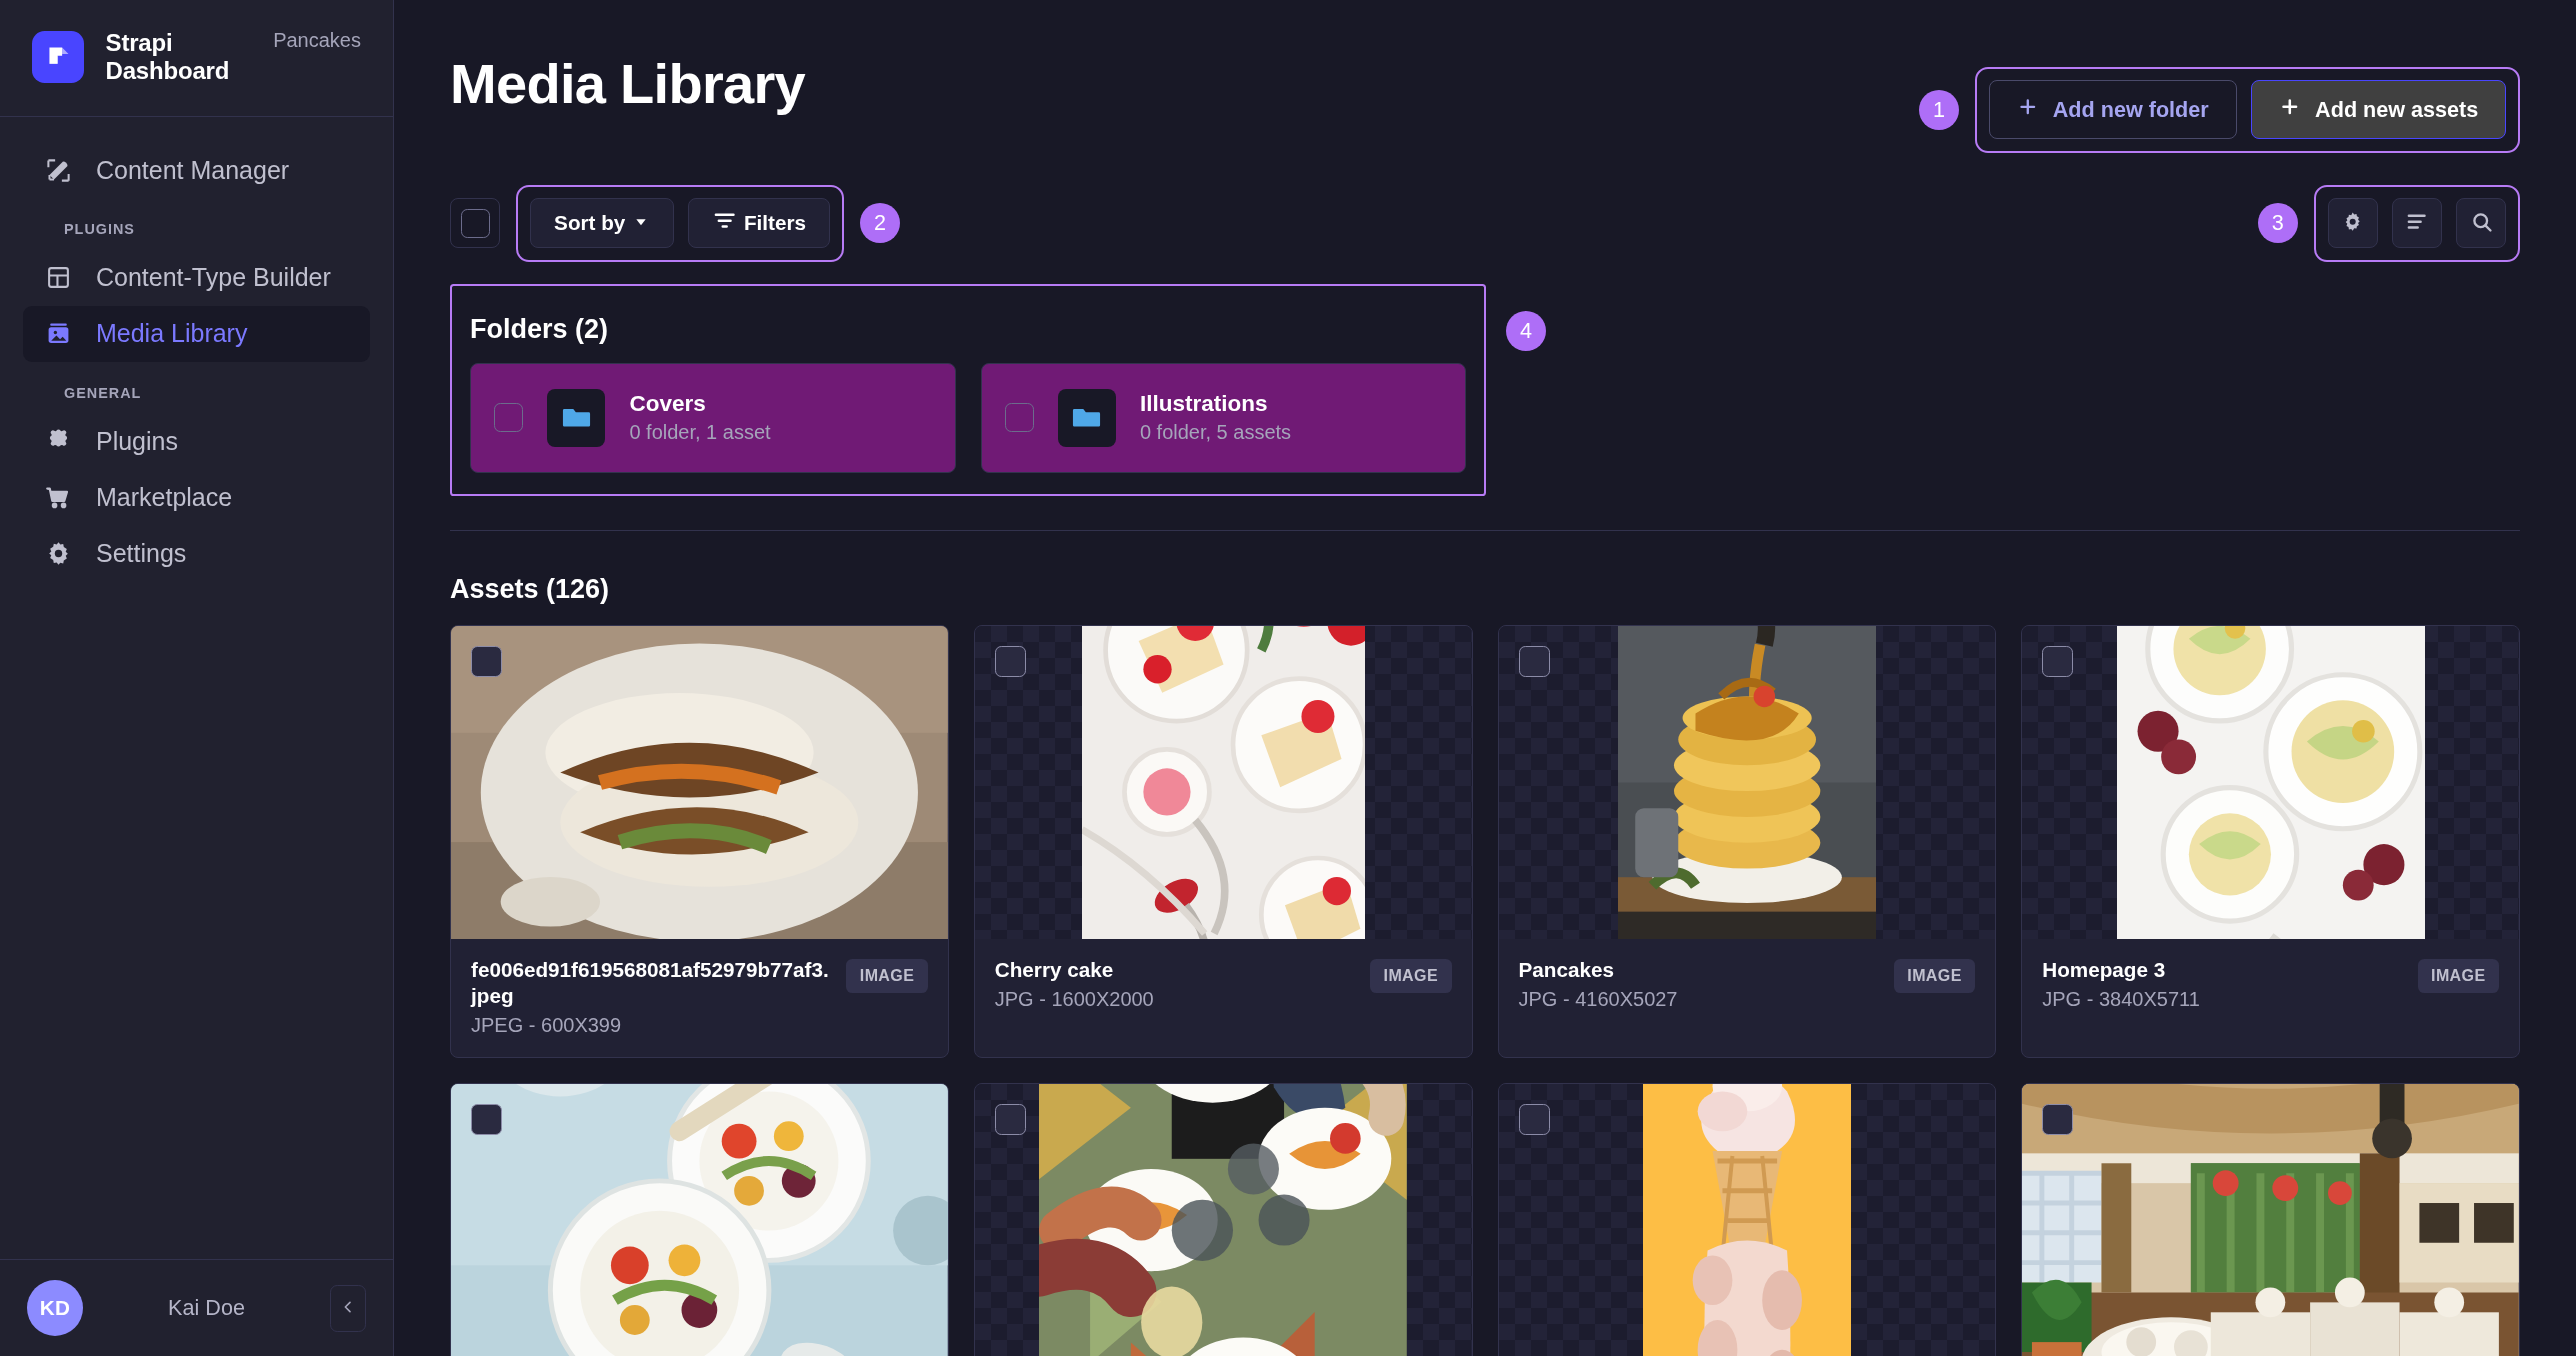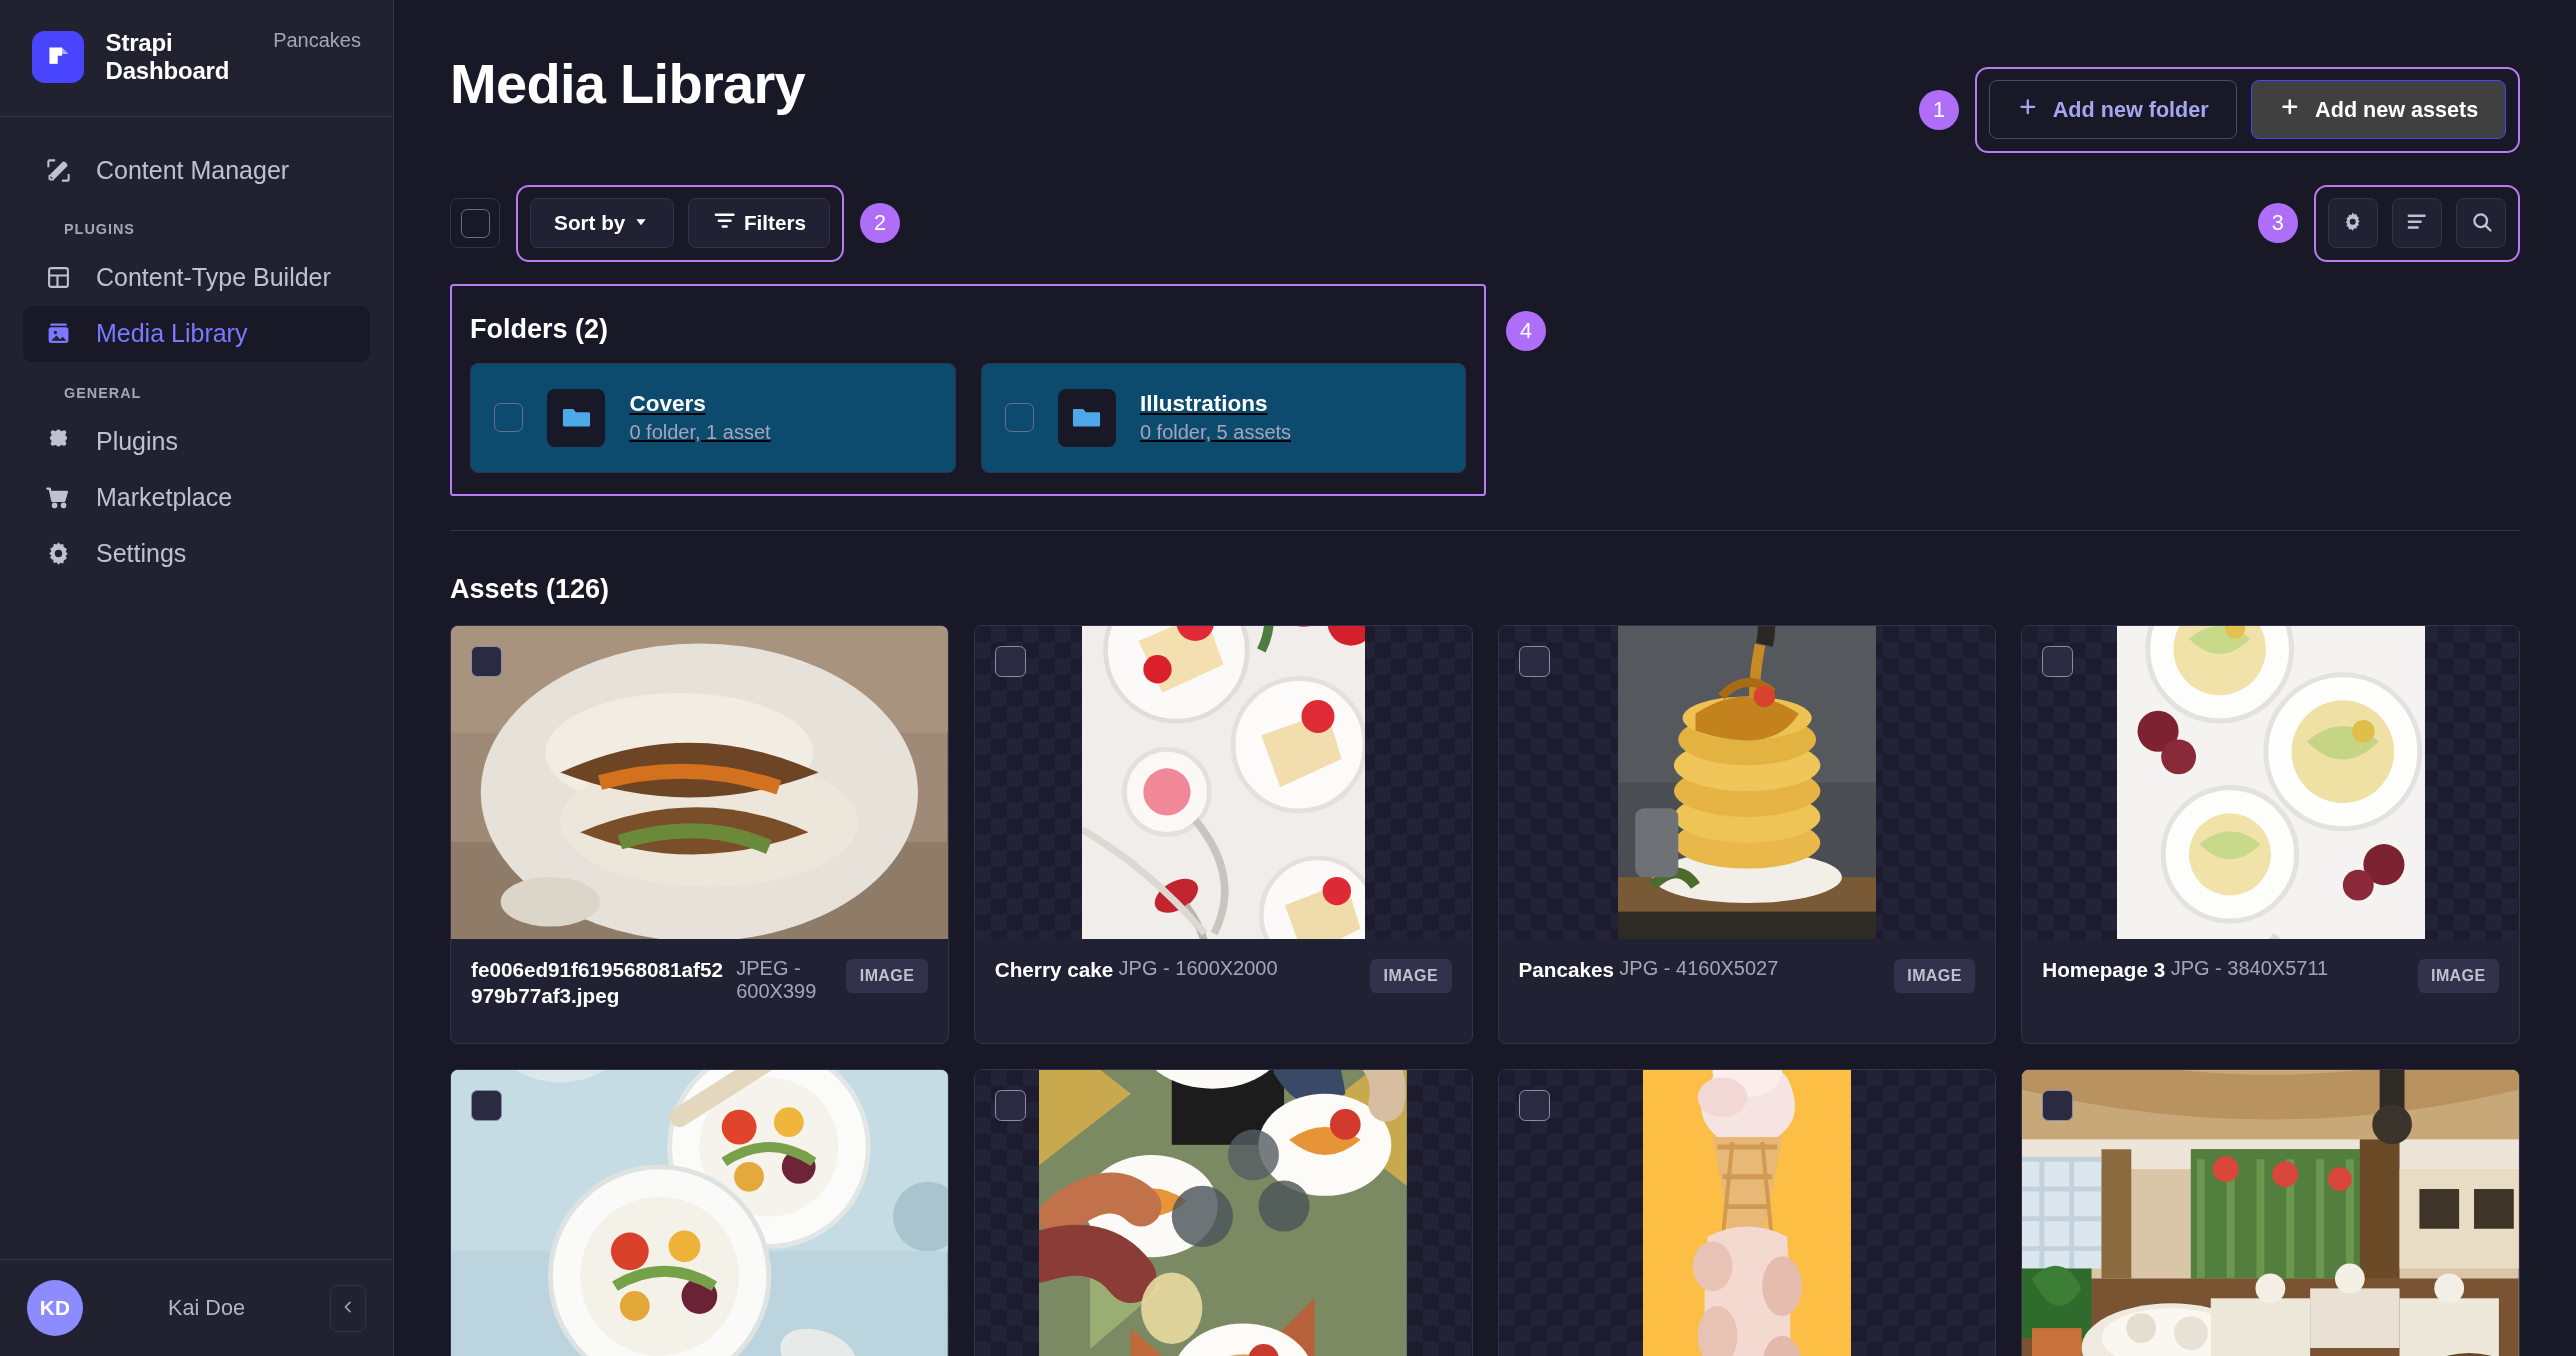--- a/index.html
+++ b/index.html
@@ -122,22 +122,22 @@
     cursor: pointer;
   }
 
   
   .folders-wrap { padding: 21.6px 56px 0 56px; display: flex; align-items: flex-start; gap: 20px; }
   .folders-hl { border: 2.7px solid #B77BF5; border-radius: 3.6px; padding: 16px 18px 21.6px 18px; width: 1036px; }
   .section-title { font-size: 27px; font-weight: bold; color: #FFFFFF; margin-bottom: 18px; margin-top: 12px; }
   .folder-grid { display: flex; gap: 25px; }
   .folder-card {
     width: 486px; height: 110px; border: 0.9px solid #32324D; border-radius: 8px;
-    background: #0c4a6e; display: flex; align-items: center; gap: 24px;
-    padding: 0 23.4px; cursor: pointer; text-decoration: underline;
+    background: #701a75; display: flex; align-items: center; gap: 24px;
+    padding: 0 23.4px; cursor: pointer;
   }
   .folder-thumb {
     width: 58px; height: 58px; flex: 0 0 58px; border-radius: 8px;
     background: #181826; display: flex; align-items: center; justify-content: center;
   }
   .folder-meta { display: flex; flex-direction: column; gap: 3.6px; }
   .folder-name { font-size: 22.5px; font-weight: bold; color: #FFFFFF; }
   .folder-sub { font-size: 20px; color: #A5A5BA; }
 
   .divider { height: 0.9px; background: #32324D; margin: 34px 56px 0 56px; }
@@ -162,21 +162,21 @@
   .asset-img { height: 100%; display: block; }
   .asset-cb {
     position: absolute; left: 20px; top: 20px;
     width: 31px; height: 31px; border-radius: 6.3px;
     border: 1.3px solid #8C8CA8; background: #2A2A40; z-index: 3;
   }
   .asset-info {
     padding: 18px 20px 20px 20px; display: flex; align-items: flex-start;
     justify-content: space-between; gap: 12.6px; min-height: 104px;
   }
-  .asset-text { display: flex; flex-direction: row; gap: 5.4px; min-width: 0; }
+  .asset-text { display: flex; flex-direction: column; gap: 5.4px; min-width: 0; }
   .asset-name { font-size: 20.7px; font-weight: bold; color: #FFFFFF; line-height: 1.25; word-break: break-all; }
   .asset-sub { font-size: 20px; color: #A5A5BA; }
   .asset-tag {
     flex: 0 0 auto; background: #32324D; color: #C0C0CF;
     font-size: 16px; font-weight: bold; letter-spacing: 0.4px;
     padding: 8px 13.5px; border-radius: 6.3px; margin-top: 1.8px;
   }
 </style>
 </head>
 <body>

